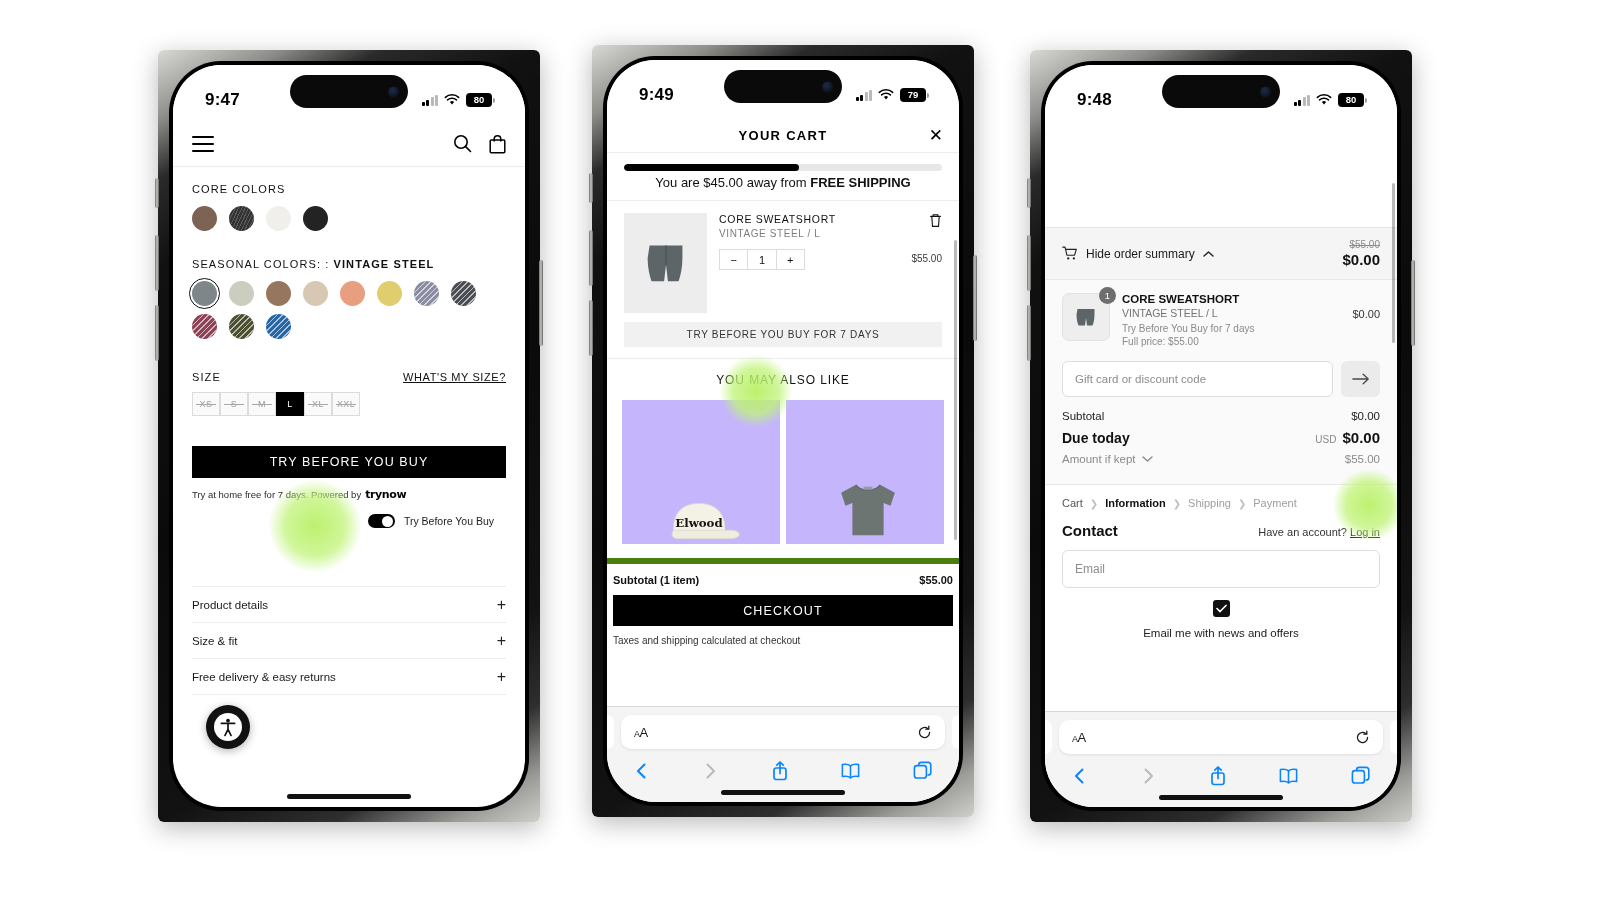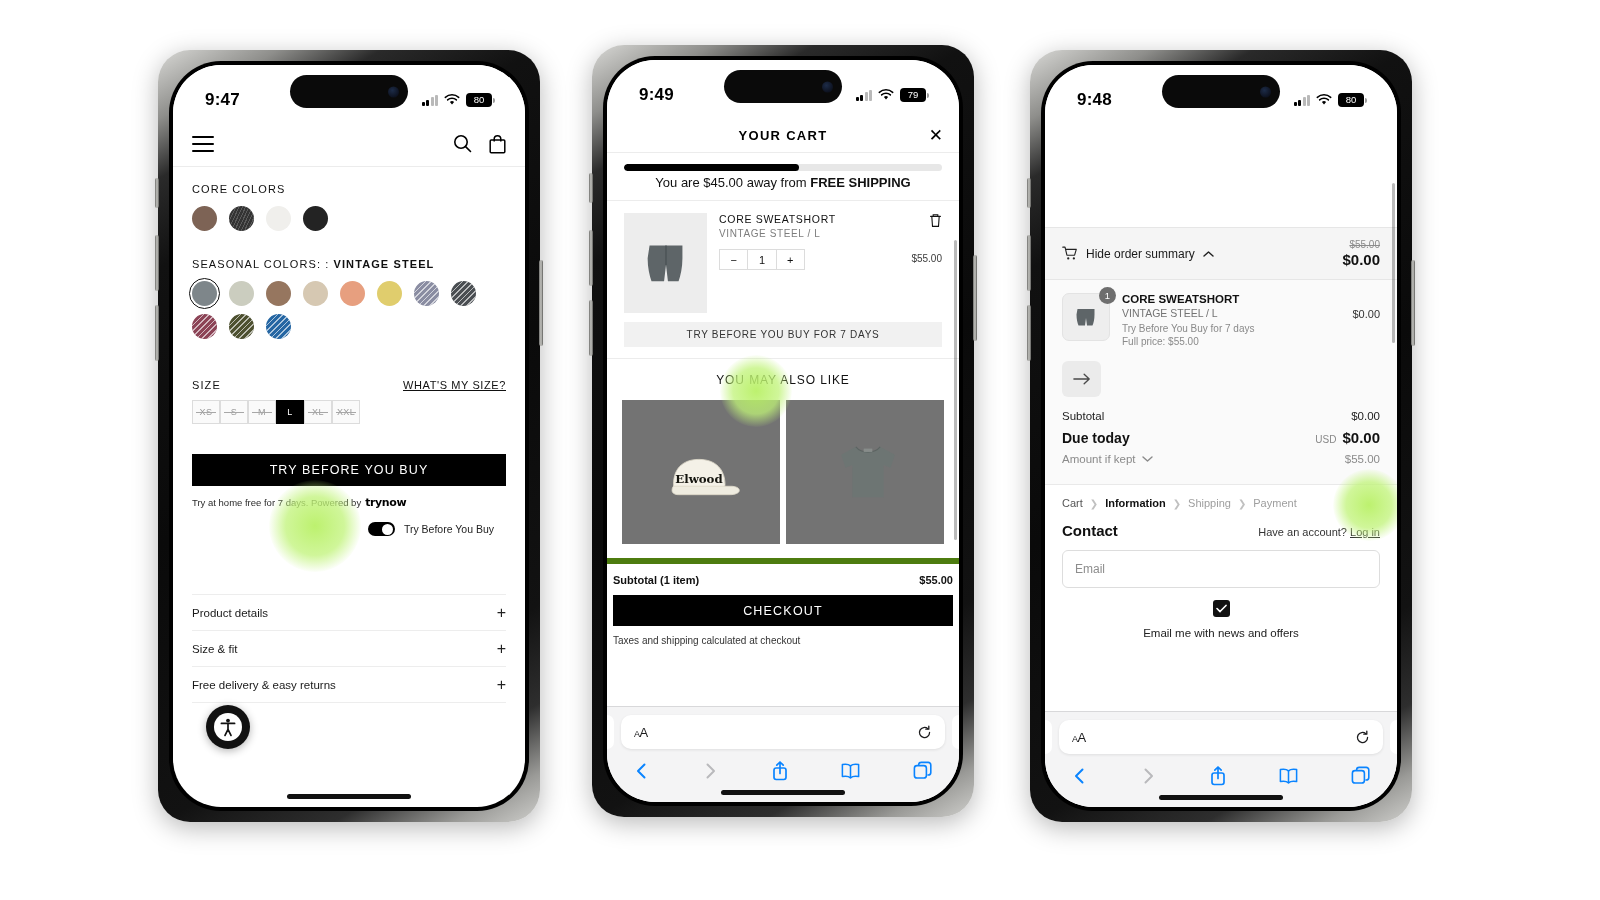--- a/index.html
+++ b/index.html
@@ -8,21 +8,21 @@
     background: #ffffff;
     font-family: "Liberation Sans", sans-serif;
     overflow: hidden;
   }
   .stage { position: relative; width: 1600px; height: 900px; }
 
   
   .phone {
     position: absolute;
     width: 382px; height: 772px;
-    border-radius: 32px;
+    border-radius: 6px;
     background: linear-gradient(150deg,#d9d9d6 0%,#8e8e8b 7%,#2a2a2a 13%,#111 22%,#0a0a0a 50%,#121212 78%,#2e2e2e 88%,#9a9a97 95%,#cfcfcc 100%);
     padding: 11px;
     box-shadow: 0 6px 26px rgba(0,0,0,.28);
   }
   .phone.p1 { left: 158px; top: 50px; }
   .phone.p2 { left: 592px; top: 45px; }
   .phone.p3 { left: 1030px; top: 50px; }
 
   .bezel {
     width: 100%; height: 100%;
@@ -67,21 +67,21 @@
   .bars i { display: block; width: 3px; background: #000; border-radius: 1px; }
   .bars i:nth-child(1){height:4px}
   .bars i:nth-child(2){height:6px}
   .bars i:nth-child(3){height:8.5px;background:#b9b9b9}
   .bars i:nth-child(4){height:11px;background:#b9b9b9}
   .battery { display:flex; align-items:center; }
   .battery .body {
     width: 26px; height: 14px; border-radius: 4px; background: #000;
     display:flex; align-items:center; justify-content:center;
   }
-  .battery .body span { color:#fff; font-size:9.5px; font-weight:normal; line-height:1; }
+  .battery .body span { color:#fff; font-size:9.5px; font-weight:bold; line-height:1; }
   .battery .tip { width:2px; height:5px; background:#9b9b9b; border-radius:0 2px 2px 0; margin-left:1px; }
 
   
   .hl { 
     position: absolute; border-radius: 50%;
     background: radial-gradient(circle, rgba(183,240,98,.92) 0%, rgba(192,243,120,.75) 45%, rgba(203,246,143,0) 72%);
     pointer-events: none;
   }
 
   
@@ -100,21 +100,21 @@
   .sw { width:25px; height:25px; border-radius:50%; position:relative; }
   .sw.sel { outline: 1.6px solid #111; outline-offset: 2.5px; }
   .sw.oos::after {
     content:""; position:absolute; inset:0; border-radius:50%;
     background: repeating-linear-gradient(135deg, rgba(255,255,255,.62) 0 1px, rgba(255,255,255,0) 1px 4px);
   }
   .sw.tex::after {
     content:""; position:absolute; inset:0; border-radius:50%;
     background: repeating-linear-gradient(115deg, rgba(255,255,255,.17) 0 1px, rgba(0,0,0,.12) 1px 3px);
   }
-  .size-head { display:flex; align-items:flex-end; justify-content:space-between; margin-top:40px; }
+  .size-head { display:flex; align-items:flex-end; justify-content:space-between; margin-top:32px; }
   .whats-size { font-size:11px; letter-spacing:.6px; color:#111; text-decoration:underline; }
   .size-row { display:flex; margin-top:9px; }
   .size-box {
     width:28px; height:24px; border:1px solid #dcdcdc; background:#fafafa;
     display:flex; align-items:center; justify-content:center;
     font-size:9px; letter-spacing:.4px; color:#9a9a9a; position:relative;
   }
   .size-box.oos::after {
     content:""; position:absolute; left:3px; right:3px; top:50%; height:1px; background:#a7a7a7;
   }
@@ -171,21 +171,21 @@
   .stepper .mid { border-left:1px solid #dcdcdc; border-right:1px solid #dcdcdc; }
   .ci-price { position:absolute; right:0; top:40px; font-size:10px; color:#3a3a3a; }
   .tbyb-row {
     margin: 9px 17px 0 17px; height:25px; background:#f1f1f1;
     display:flex; align-items:center; justify-content:center;
     font-size:10px; letter-spacing:.7px; color:#333; position:relative;
   }
   .also-like { border-top:1px solid #ececec; margin-top:11px; padding-top:14px; background:#fff;}
   .also-title { text-align:center; font-size:12px; letter-spacing:.9px; color:#111; }
   .also-grid { display:flex; gap:6px; padding:13px 15px 0 15px; }
-  .also-card { flex:1; height:144px; background:#737373; display:flex; align-items:center; justify-content:center;padding-left:6px; }
+  .also-card { flex:1; height:144px; background:#c4b5fd; display:flex; align-items:flex-end; justify-content:center;padding-left:6px; }
   .cart-foot { border-top:6px solid #4d7c0f; padding:10px 6px 0; margin-top:14px; }
   .sub-row { display:flex; justify-content:space-between; align-items:center; font-size:11px; font-weight:bold; color:#111;}
   .checkout-btn { margin-top:9px; height:31px; background:#000; color:#fff; display:flex; align-items:center; justify-content:center; font-size:12.5px; letter-spacing:1.2px;}
   .tax-note { margin-top:9px; font-size:10px; color:#333; }
 
   
   .safari { position:absolute; left:0; right:0; bottom:0; background:#f4f4f5; border-top:1px solid #d8d8da; padding-top:8px;}
   .url-bar {
     margin: 0 14px; height:34px; border-radius:10px; background:#fff;
     display:flex; align-items:center; justify-content:space-between; padding:0 13px;
@@ -592,20 +592,21 @@
           <div style="flex:1">
             <div class="ck-name">CORE SWEATSHORT</div>
             <div class="ck-var">VINTAGE STEEL / L</div>
             <div class="ck-note">Try Before You Buy for 7 days</div>
             <div class="ck-full">Full price: $55.00</div>
           </div>
           <div class="ck-itemprice">$0.00</div>
         </div>
 
         <div class="ck-disc">
+          <div class="disc-input">Gift card or discount code</div>
           <div class="disc-go">
             <svg width="18" height="14" viewBox="0 0 20 14">
                 <path d="M1 7h17m0 0l-5.6-5.4M18 7l-5.6 5.4" stroke="#4a4a4a" stroke-width="1.5" fill="none" stroke-linecap="round" stroke-linejoin="round"></path>
               </svg>
           </div>
         </div>
 
         <div class="ck-tot">
           <div class="tot-row">
             <span class="tot-lbl">Subtotal</span>

